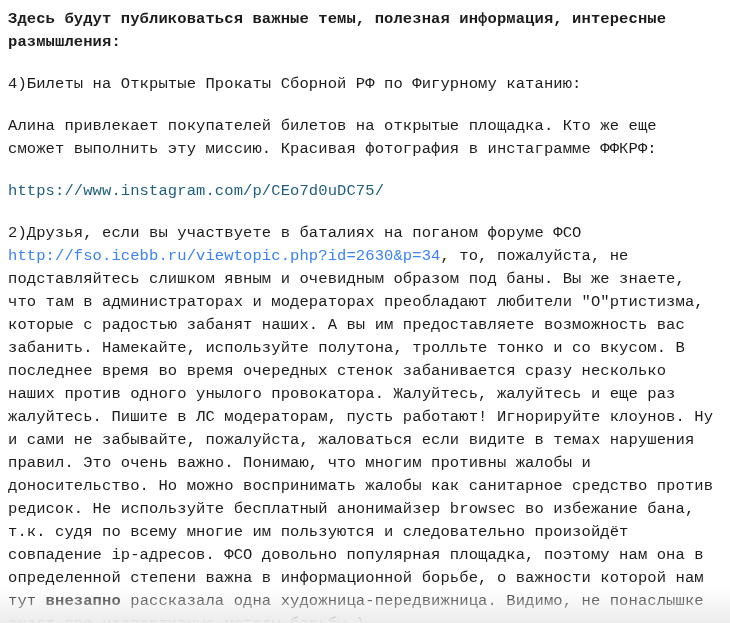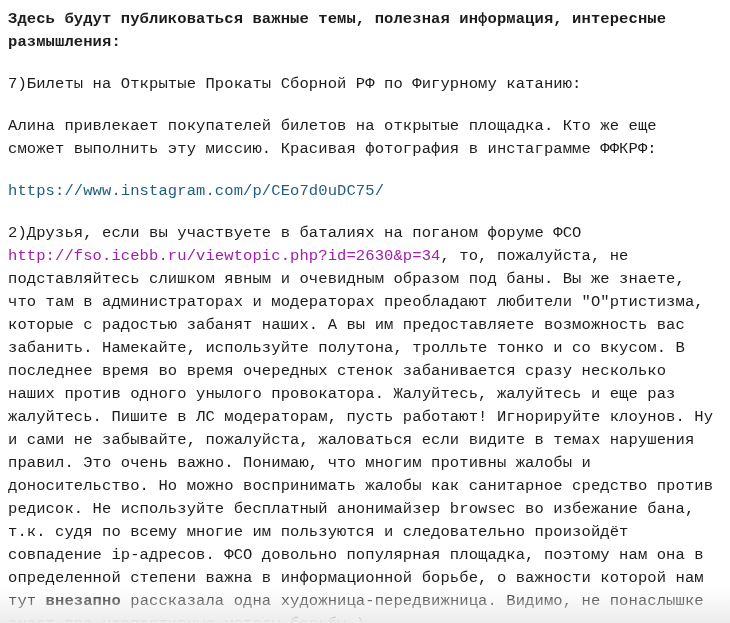--- a/index.html
+++ b/index.html
@@ -28,21 +28,21 @@
     font-weight: 700;
   }
   a {
     text-decoration: none;
     cursor: pointer;
   }
   .link-standalone {
     color: #1f5e7f;
   }
   .link-inline {
-    color: #a21caf;
+    color: #3b82f6;
     overflow-wrap: anywhere;
   }
   .bold-word {
     font-weight: 700;
   }
   .bottom-fade {
     position: fixed;
     left: 0;
     bottom: 0;
     width: 730px;
@@ -51,21 +51,21 @@
     pointer-events: none;
   }
 </style>
 </head>
 <body>
 
 <div class="post">
 
   <p class="heading">Здесь будут публиковаться важные темы, полезная информация, интересные размышления:</p>
 
-  <p>7)Билеты на Открытые Прокаты Сборной РФ по Фигурному катанию:</p>
+  <p>4)Билеты на Открытые Прокаты Сборной РФ по Фигурному катанию:</p>
 
 
   <p>Алина привлекает покупателей билетов на открытые площадка. Кто же еще сможет выполнить эту миссию. Красивая фотография в инстаграмме ФФКРФ:</p>
 
   <p><a class="link-standalone">https://www.instagram.com/p/CEo7d0uDC75/</a></p>
 
   <p><span>2)Друзья, если вы участвуете в баталиях на поганом форуме ФСО </span><a class="link-inline">http://fso.icebb.ru/viewtopic.php?id=2630&amp;p=34</a><span>, то, пожалуйста, не подставляйтесь слишком явным и очевидным образом под баны. Вы же знаете, что там в администраторах и модераторах преобладают любители "О"ртистизма, которые с радостью забанят наших. А вы им предоставляете возможность вас забанить. Намекайте, используйте полутона, тролльте тонко и со вкусом. В последнее время во время очередных стенок забанивается сразу несколько наших против одного унылого провокатора. Жалуйтесь, жалуйтесь и еще раз жалуйтесь. Пишите в ЛС модераторам, пусть работают! Игнорируйте клоунов. Ну и сами не забывайте, пожалуйста, жаловаться если видите в темах нарушения правил. Это очень важно. Понимаю, что многим противны жалобы и доносительство. Но можно воспринимать жалобы как санитарное средство против редисок. Не используйте бесплатный анонимайзер browsec во избежание бана, т.к. судя по всему многие им пользуются и следовательно произойдёт совпадение ip-адресов. ФСО довольно популярная площадка, поэтому нам она в определенной степени важна в информационной борьбе, о важности которой нам тут </span><span class="bold-word">внезапно</span><span> рассказала одна художница-передвижница. Видимо, не понаслышке знает про неспортивные методы борьбы.)</span></p>
 
 </div>
 

